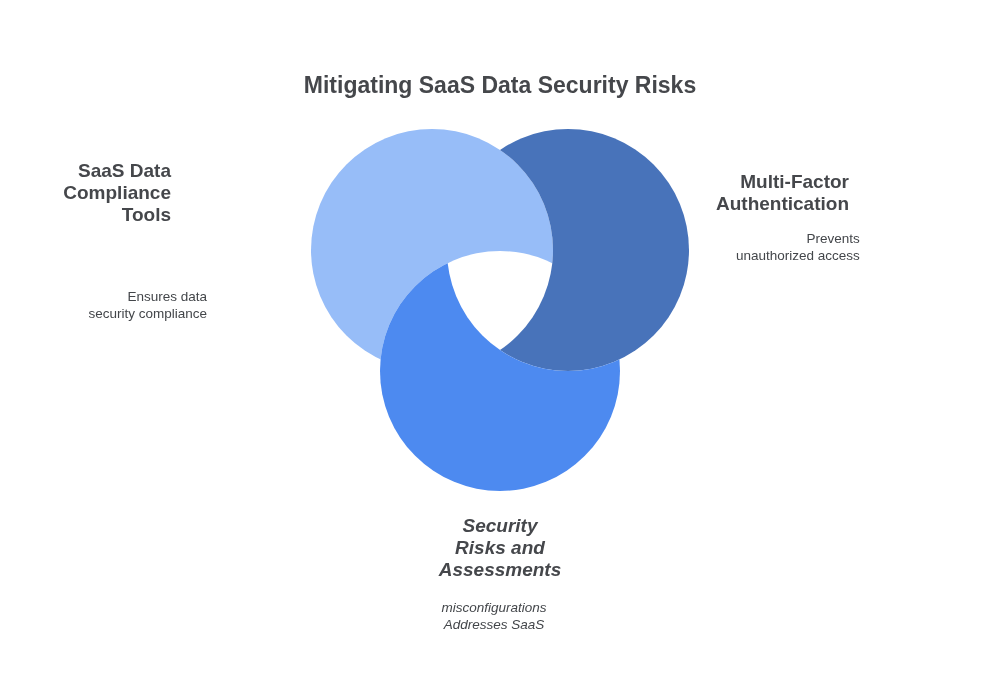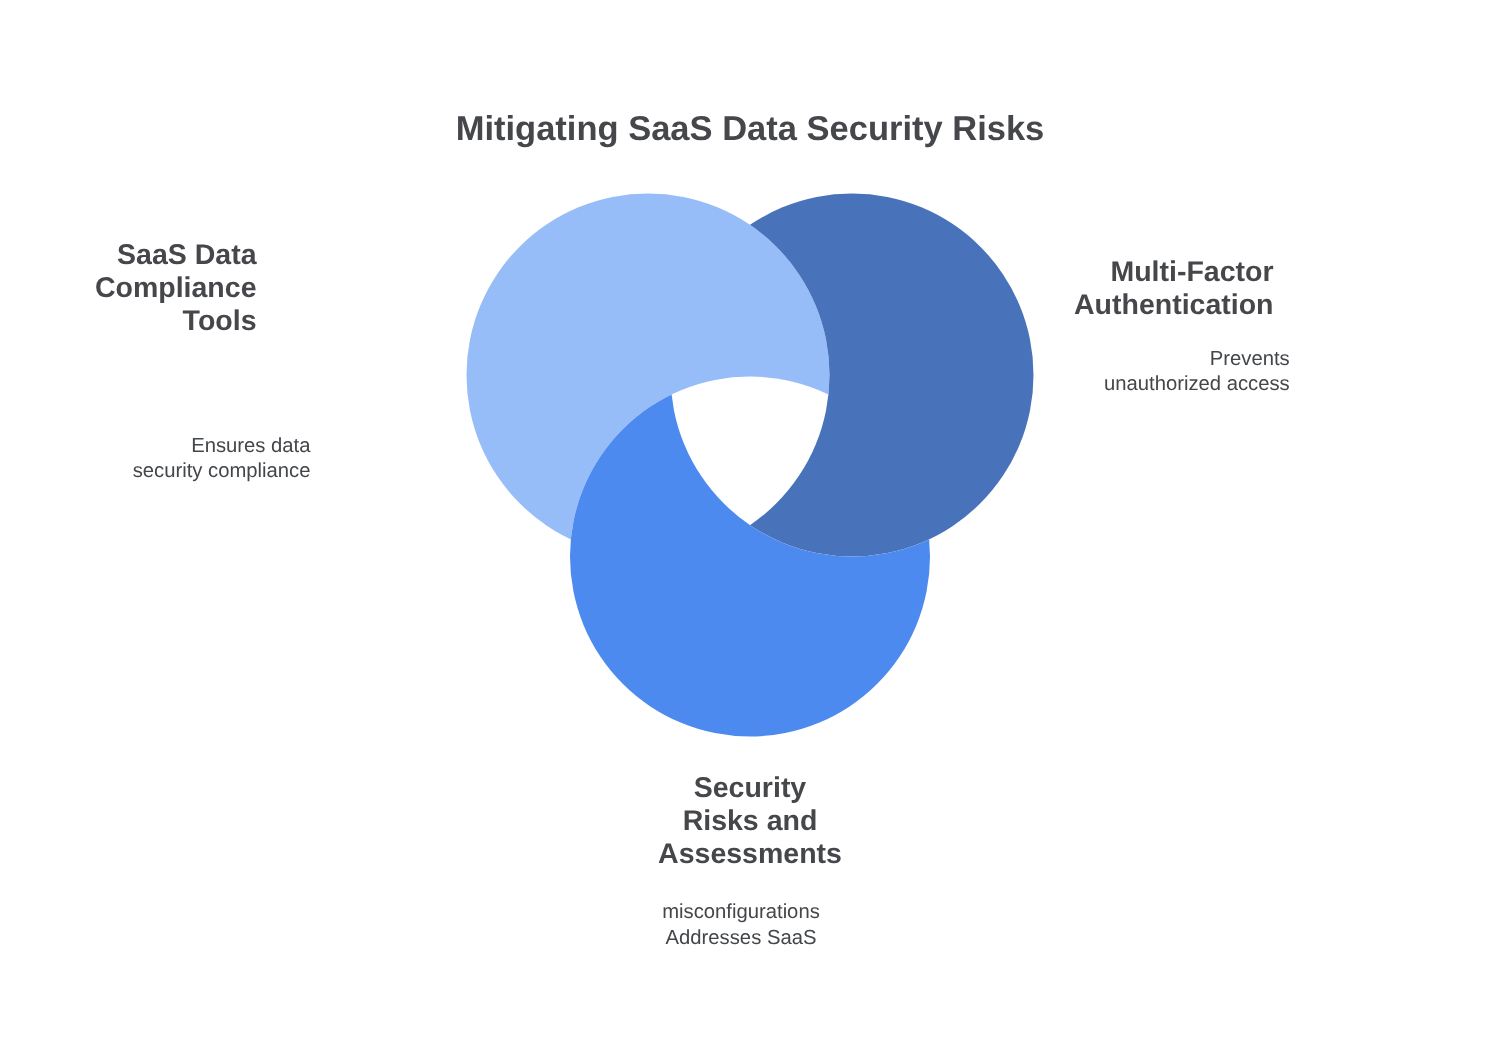--- a/index.html
+++ b/index.html
@@ -42,21 +42,21 @@
   }
   .desc {
     position: absolute;
     font-size: 13.5px;
     font-weight: normal;
     line-height: 17px;
     color: #43464a;
   }
   .align-right { text-align: right; }
   .align-left  { text-align: right; }
-  .align-center{ text-align: center; }
+  .align-center{ text-align: center; font-style: italic; }
 
   .label-left  { top: 160px; right: 752px; }
   .desc-left   { top: 247px; right: 716px; margin-top: 41px; }
   .label-right { top: 171px; left: 716px; }
   .desc-right  { top: 230px; left: 716px; margin-left: 20px; }
   .label-bottom{ top: 515px; left: 0; width: 1000px; }
   .desc-bottom { top: 599px; left: 0; width: 988px; }
 </style>
 </head>
 <body>

